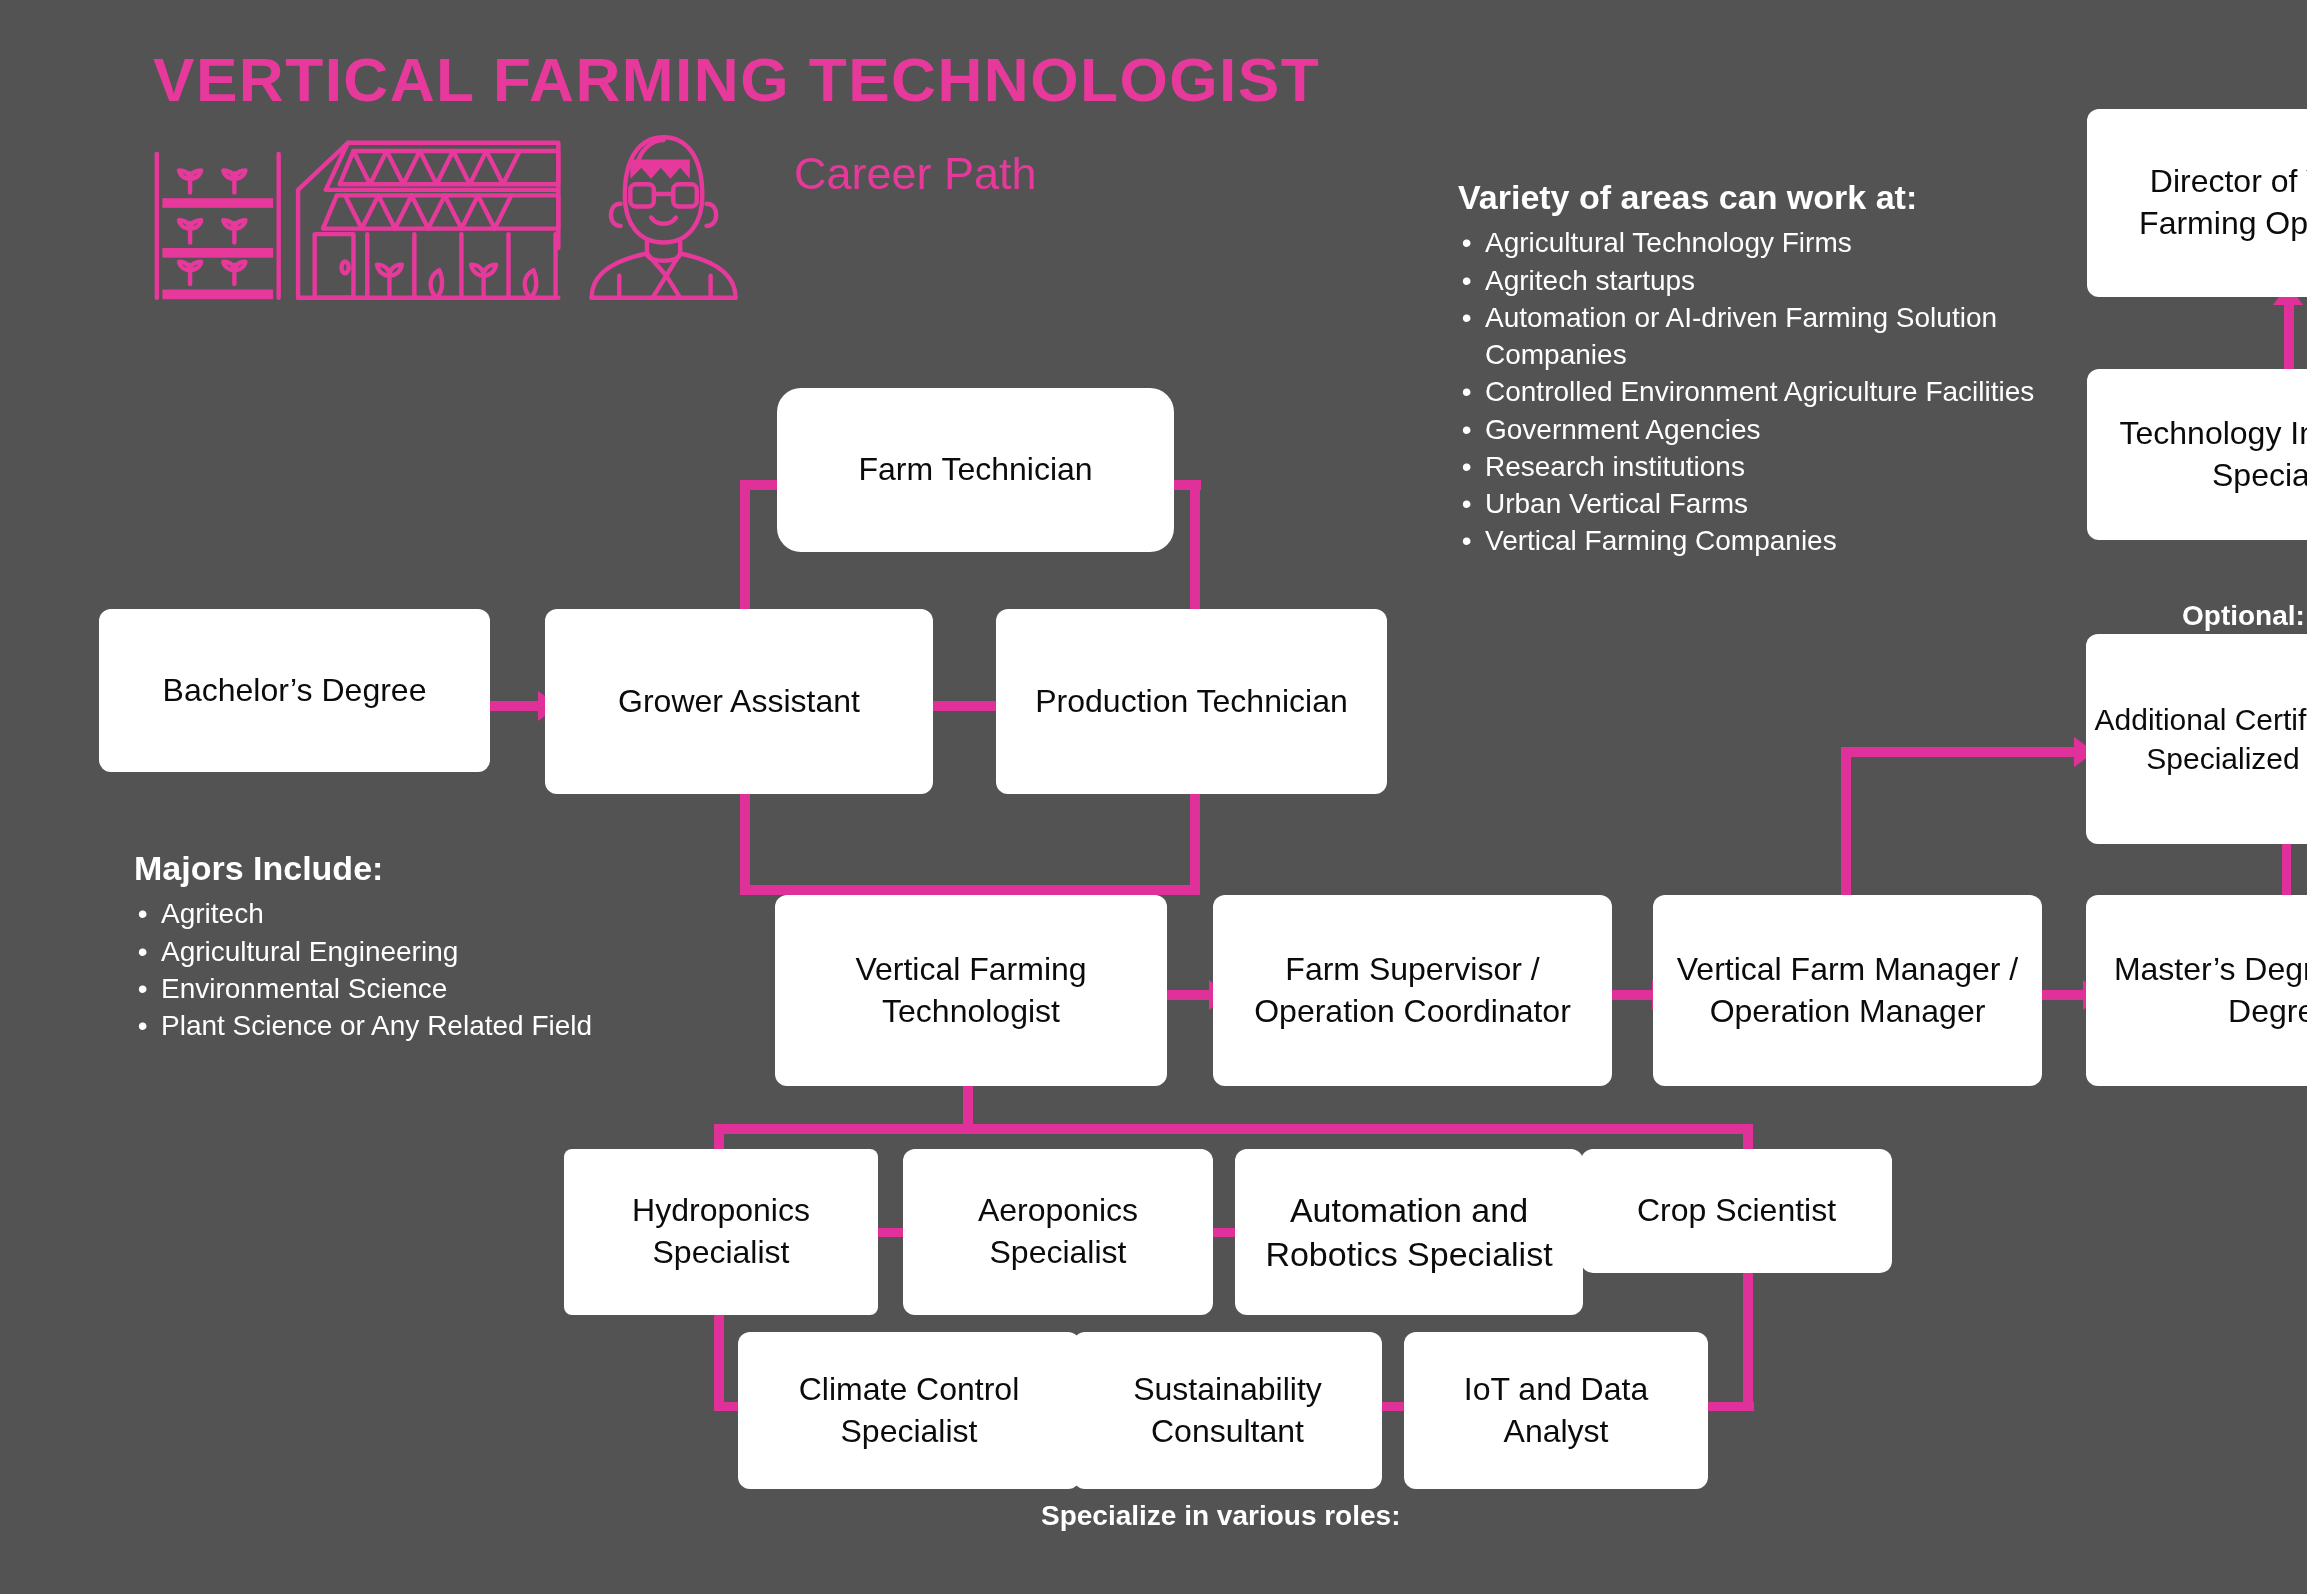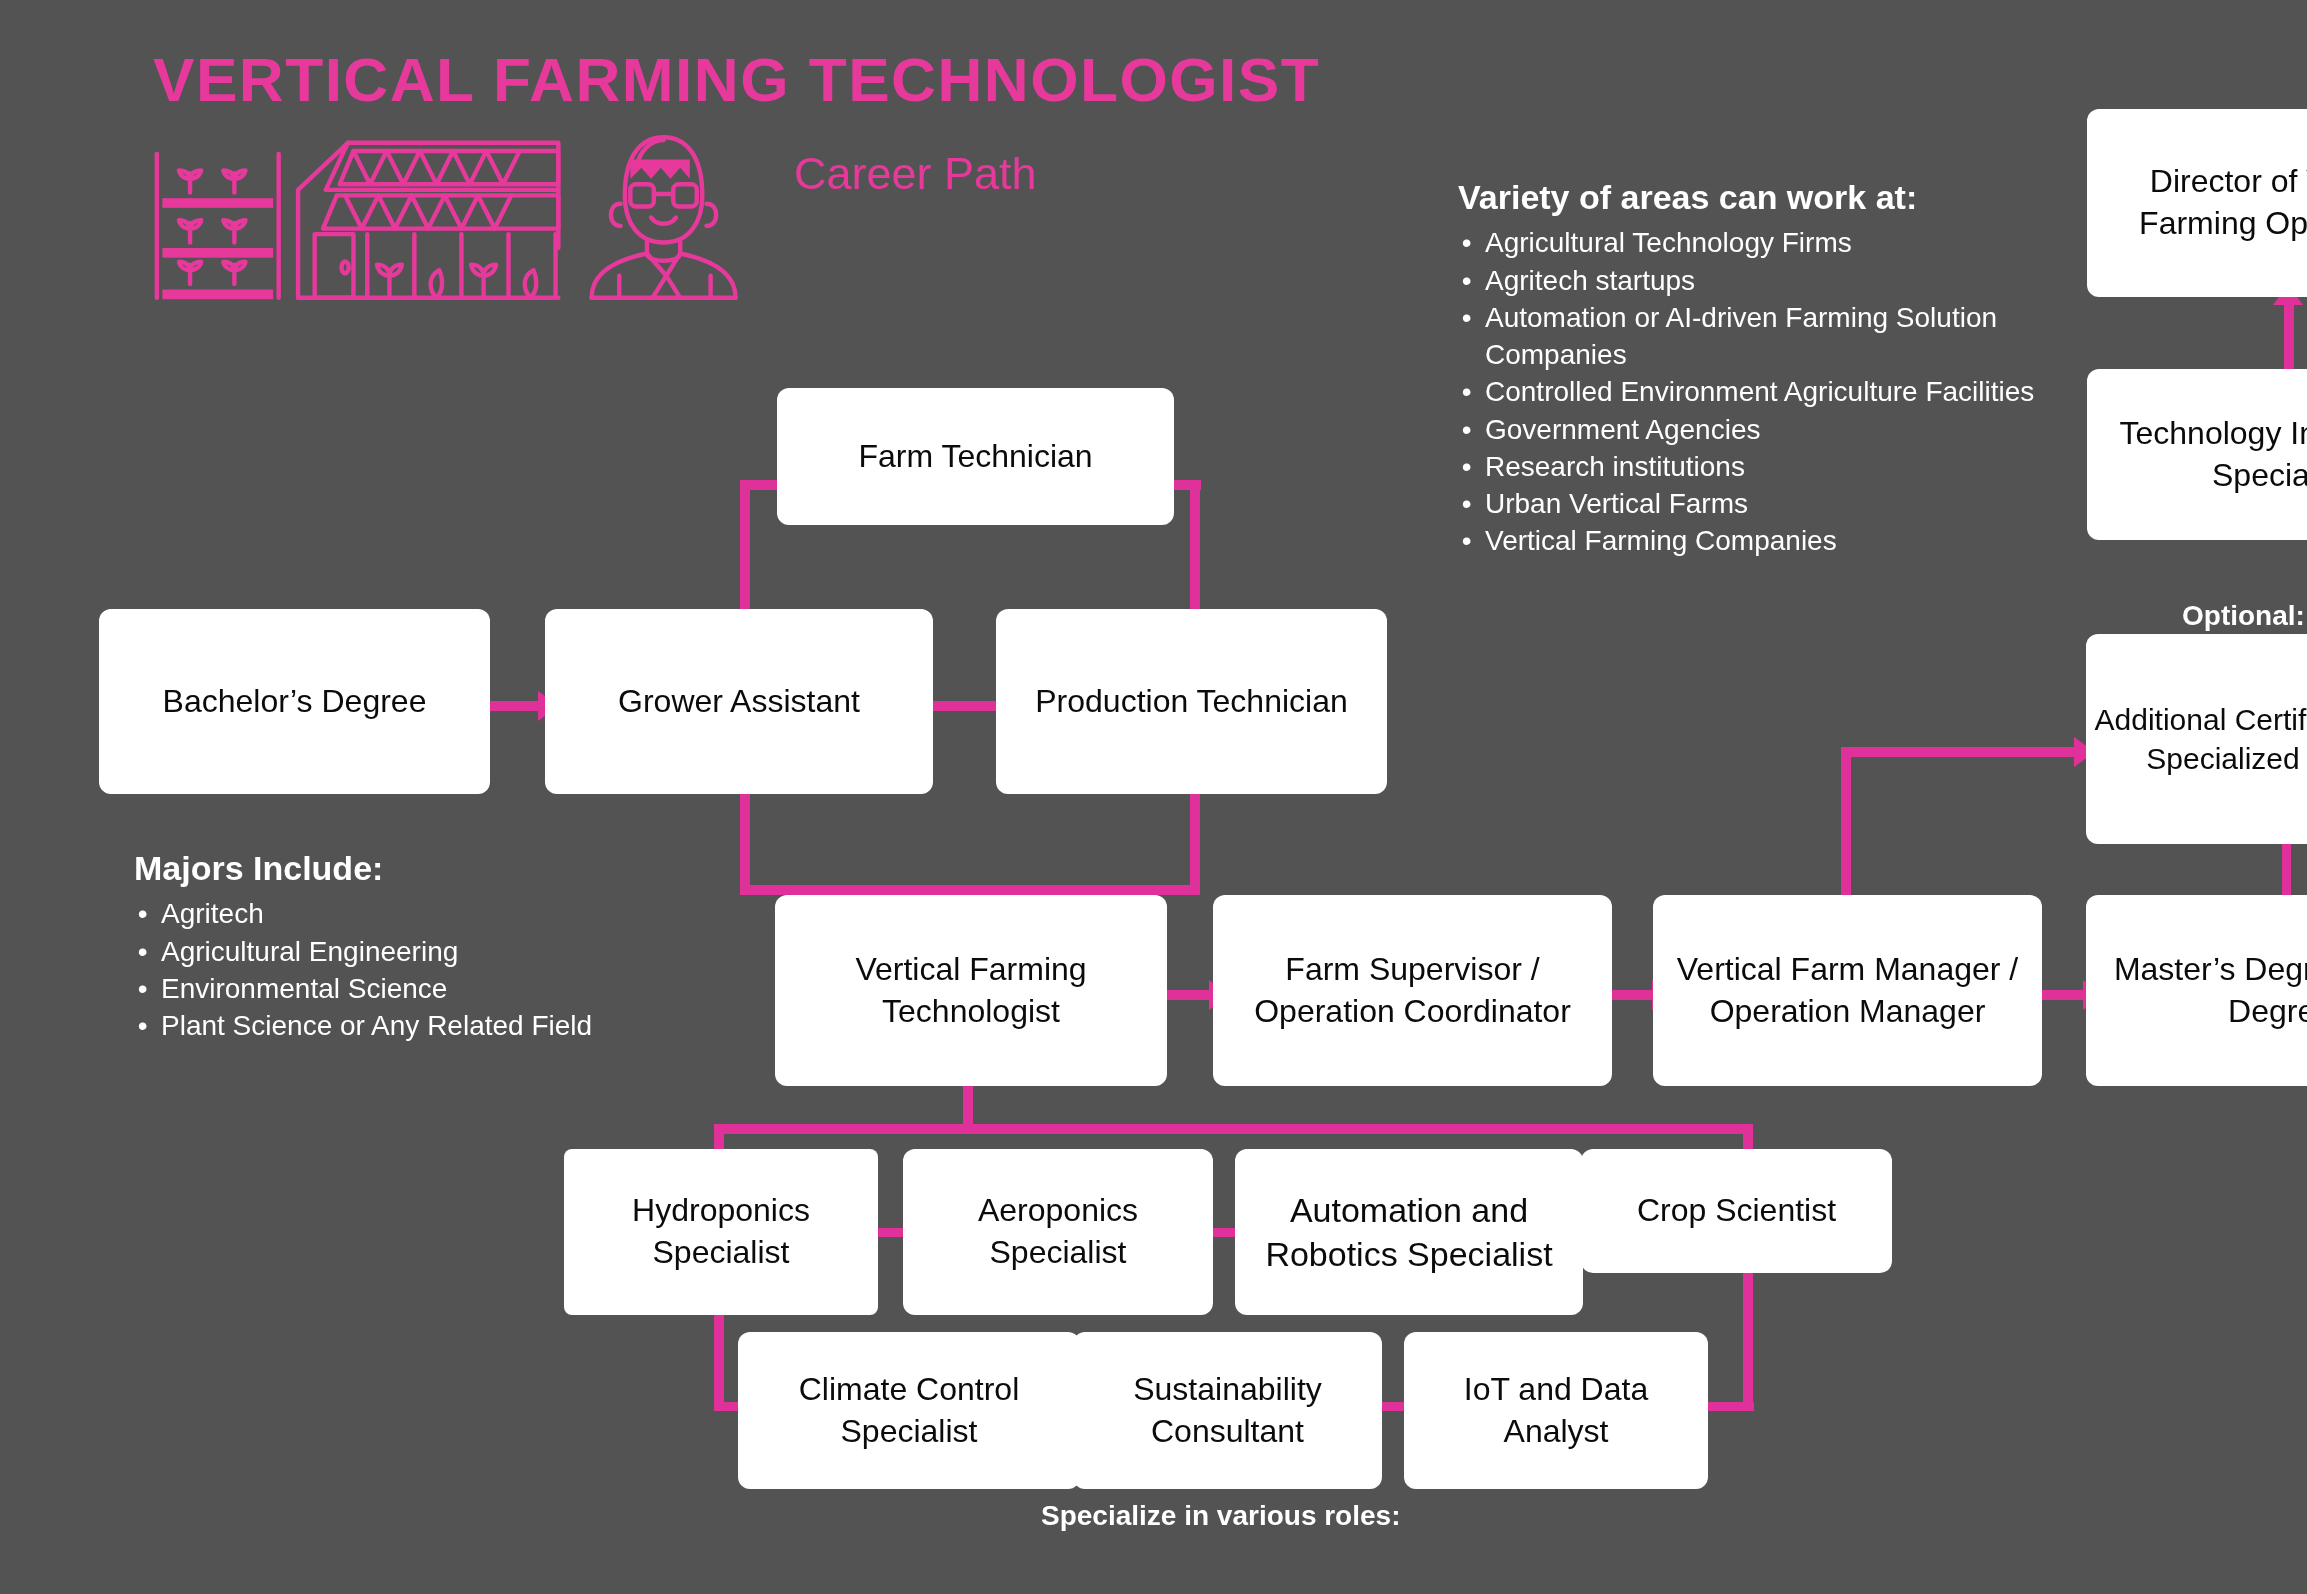--- a/index.html
+++ b/index.html
@@ -196,23 +196,23 @@
 
   <div class="ln" style="left:714px;top:1264px;width:10px;height:147px;"></div>
   <div class="ln" style="left:714px;top:1402px;width:40px;height:9.2px;"></div>
 
   <div class="ln" style="left:1743px;top:1264px;width:10px;height:147px;"></div>
   <div class="ln" style="left:1703px;top:1402px;width:51px;height:9.2px;"></div>
 
   <div class="ln" style="left:1046px;top:1402px;width:33px;height:9.2px;"></div>
   <div class="ln" style="left:1376px;top:1402px;width:33px;height:9.2px;"></div>
 
-  <div class="box" style="left:99px;top:609px;width:391px;height:185px;">Bachelor’s Degree</div>
+  <div class="box" style="left:99px;top:609px;width:391px;height:163px;">Bachelor’s Degree</div>
   <div class="box" style="left:545px;top:609px;width:388px;height:185px;">Grower Assistant</div>
-  <div class="box" style="left:777px;top:388px;width:397px;height:137px;">Farm Technician</div>
+  <div class="box" style="left:777px;top:388px;width:397px;height:164px;border-radius:24px;">Farm Technician</div>
   <div class="box" style="left:996px;top:609px;width:391px;height:185px;">Production Technician</div>
 
   <div class="box" style="left:775px;top:895px;width:392px;height:191px;">Vertical Farming Technologist</div>
   <div class="box" style="left:1213px;top:895px;width:399px;height:191px;">Farm Supervisor / Operation Coordinator</div>
   <div class="box" style="left:1653px;top:895px;width:389px;height:191px;">Vertical Farm Manager / Operation Manager</div>
   <div class="box" style="left:2086px;top:895px;width:389px;height:191px;">Master’s Degree / Ph.D Degree</div>
 
   <div class="box" style="left:2086px;top:634px;width:389px;height:210px;font-size:30px;">Additional Certifications and Specialized Training</div>
 
   <div class="box" style="left:2087px;top:369px;width:387px;height:171px;">Technology Integration Specialist</div>

